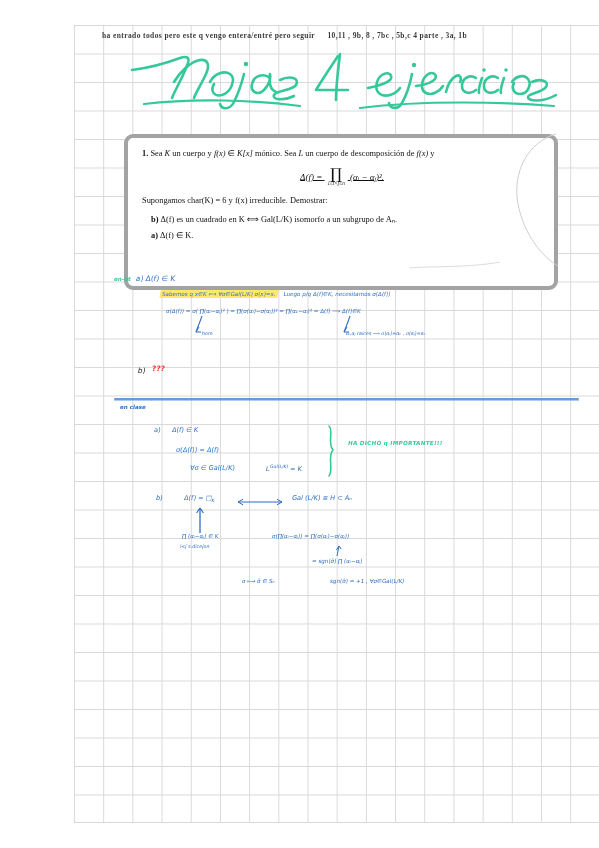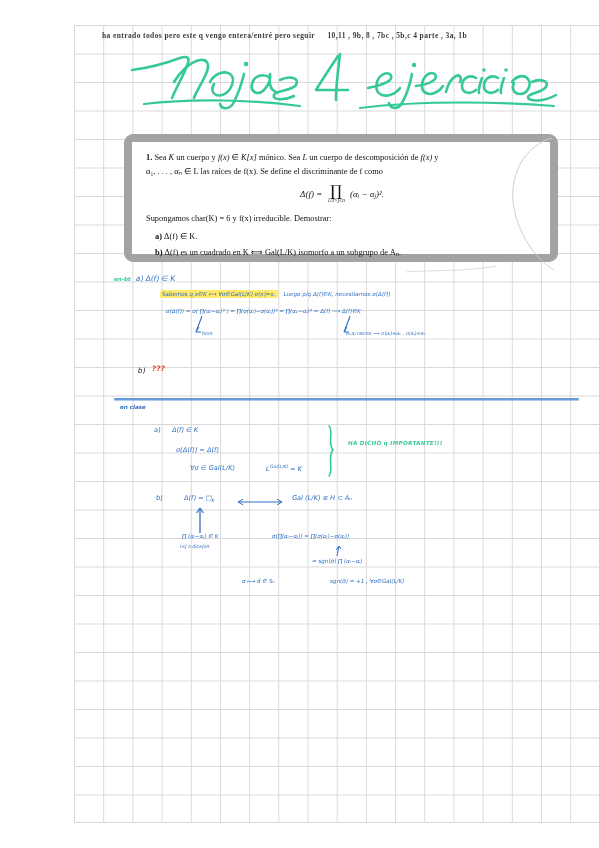--- a/index.html
+++ b/index.html
@@ -43,39 +43,39 @@
 
   
   .title-wrap{
     position:absolute;left:80px;top:48px;width:440px;height:62px;
   }
   .title-svg{position:absolute;left:0;top:0;}
 
   
   .problem-box{
     position:absolute;left:80px;top:134px;
-    width:434px;height:128px;
-    border:8px solid #a3a3a3;
+    width:434px;height:156px;
+    border:4px solid #a3a3a3;
     border-radius:9px;
     background:#ffffff;
     box-sizing:border-box;
   }
   .problem-inner{
     position:absolute;left:14px;top:9px;right:12px;
     font-family:"Liberation Serif",serif;
     font-size:8.4px;
     color:#111;
     line-height:1.62;
     text-align:justify;
   }
   .bd{font-weight:bold;}
   .mi{font-family:"Liberation Serif",serif;font-style:italic;}
   .formula{
     text-align:center;margin:7px 0 7px 0;
-    font-family:"Liberation Serif",serif;font-size:9px;
+    font-family:"Liberation Serif",serif;font-size:9px;text-decoration:underline;
   }
   .prod{position:relative;display:inline-block;vertical-align:middle;text-align:center;margin:0 3px;}
   .prod .big{font-size:15px;line-height:.8;display:block;font-family:"DejaVu Serif",serif;}
   .prod .lim{font-size:5.2px;display:block;margin-top:-1px;font-style:italic;}
   .items{margin-top:5px;}
   .items div{margin-left:9px;margin-top:2.5px;}
 
   
   .artifact{position:absolute;right:-4px;top:-6px;width:150px;height:140px;pointer-events:none;}
 
@@ -173,42 +173,39 @@
   <div class="problem-box">
     <svg class="artifact" viewBox="0 0 150 140">
       <path d="M148 2 C120 10,104 40,110 72 C116 104,136 126,150 134" fill="none" stroke="#cfcfcf" stroke-width="1"></path>
       <path d="M2 136 C20 134,60 136,92 130" fill="none" stroke="#dcdcdc" stroke-width="1"></path>
     </svg>
     <div class="problem-inner">
       <div>
         <span class="bd">1.</span>
         <span>Sea </span><span class="mi">K</span><span> un cuerpo y </span><span class="mi">f(x)</span><span> ∈ </span><span class="mi">K[x]</span><span> mónico. Sea </span><span class="mi">L</span><span> un cuerpo de descomposición de </span><span class="mi">f(x)</span><span> y</span>
       </div>
-      <div>
-        <span>α₁, . . . , αₙ ∈ L las raíces de f(x). Se define el discriminante de f como</span>
-      </div>
 
       <div class="formula">
         <span class="mi">Δ(f) =</span>
         <span class="prod">
           <span class="big">∏</span>
           <span class="lim">1≤i&lt;j≤n</span>
         </span>
         <span class="mi">(αᵢ − αⱼ)².</span>
       </div>
 
       <div>Supongamos char(K) = 6 y f(x) irreducible. Demostrar:</div>
       <div class="items">
         <div>
+          <span class="bd">b)</span>
+          <span>Δ(f) es un cuadrado en K ⟺ Gal(L/K) isomorfo a un subgrupo de Aₙ.</span>
+        </div>
+        <div>
           <span class="bd">a)</span>
           <span>Δ(f) ∈ K.</span>
-        </div>
-        <div>
-          <span class="bd">b)</span>
-          <span>Δ(f) es un cuadrado en K ⟺ Gal(L/K) isomorfo a un subgrupo de Aₙ.</span>
         </div>
       </div>
     </div>
   </div>
 
   <div class="hw sz6 green slant" style="left:70px;top:276px;font-weight:bold;">en-bt</div>
 
   <div class="hw sz8 blue slant" style="left:92px;top:274px;">a)  Δ(f) ∈ K</div>
 
   <div class="hw sz6 blue slant" style="left:116px;top:291px;">

